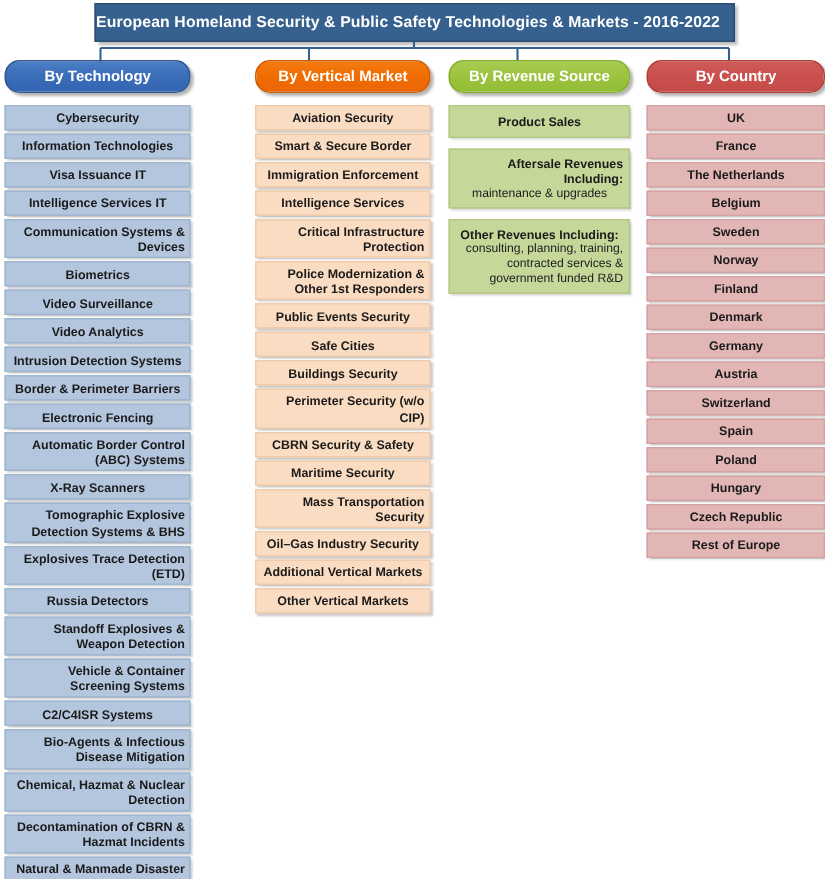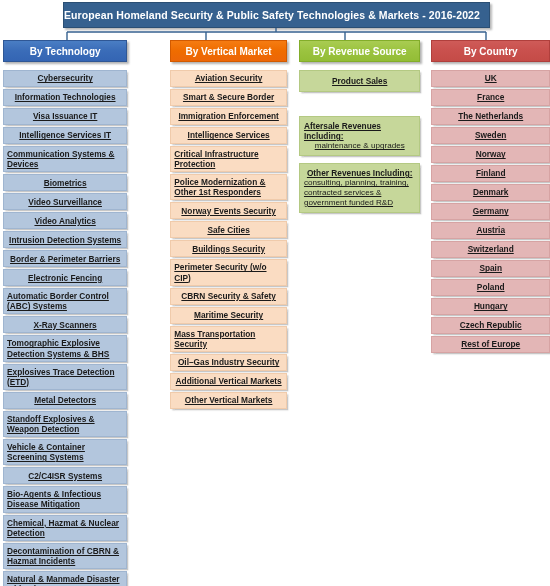--- a/index.html
+++ b/index.html
@@ -72,20 +72,21 @@
   .col-3 { width: 125px; margin-left: 11px; }
 
   .col-header {
     height: 22px;
     display: flex;
     align-items: center;
     justify-content: center;
     box-sizing: border-box;
     box-shadow: 2px 2px 2px rgba(0,0,0,0.30);
     margin-bottom: 8px;
+    border-radius: 10px;
   }
   .col-header span {
     color: #ffffff;
     font-size: 10px;
     font-weight: bold;
     white-space: nowrap;
   }
   .hdr-tech {
     background: linear-gradient(to bottom, #4a7ec4 0%, #3a6cb8 50%, #3465b3 100%);
     border: 1px solid #2f5795;
@@ -103,29 +104,28 @@
     border: 1px solid #b03f3c;
     justify-content: center;
   }
 
   
   .cell {
     box-sizing: border-box;
     display: flex;
     align-items: center;
     justify-content: center;
-    text-align: left;
+    text-align: right;
     margin-bottom: 2px;
     padding: 2px 3px;
     font-size: 8.3px;
     font-weight: bold;
     color: #1a1a1a;
     line-height: 1.22;
     box-shadow: 1.5px 1.5px 1.5px rgba(0,0,0,0.22);
-    text-decoration: underline;
   }
   .cell-tech {
     background: #b3c6dd;
     border: 1px solid #9fb5d0;
     min-height: 17px;
   }
   .cell-vert {
     background: #fadcc2;
     border: 1px solid #f0cbab;
     min-height: 17px;
@@ -143,21 +143,21 @@
   }
   .cell-rev .rev-sub {
     font-weight: normal;
     font-size: 8.1px;
   }
   .cell-country {
     background: #e3b6b6;
     border: 1px solid #d6a3a3;
     min-height: 17px;
   }
-  .cell-rev.rev-0 { margin-bottom: 24px; min-height: 22px; }
+  .cell-rev.rev-0 { margin-bottom: 7px; min-height: 22px; }
   .cell-rev.rev-1 { margin-bottom: 7px; }
 </style>
 </head>
 <body>
 
 <div id="chart-root">
 
   <div class="title-bar">
     <span>European Homeland Security &amp; Public Safety Technologies &amp; Markets - 2016-2022</span>
   </div>
@@ -185,42 +185,42 @@
       <div class="cell cell-tech">Biometrics</div>
       <div class="cell cell-tech">Video Surveillance</div>
       <div class="cell cell-tech">Video Analytics</div>
       <div class="cell cell-tech">Intrusion Detection Systems</div>
       <div class="cell cell-tech">Border &amp; Perimeter Barriers</div>
       <div class="cell cell-tech">Electronic Fencing</div>
       <div class="cell cell-tech">Automatic Border Control (ABC) Systems</div>
       <div class="cell cell-tech">X-Ray Scanners</div>
       <div class="cell cell-tech">Tomographic Explosive Detection Systems &amp; BHS</div>
       <div class="cell cell-tech">Explosives Trace Detection (ETD)</div>
-      <div class="cell cell-tech">Metal Detectors</div>
+      <div class="cell cell-tech">Russia Detectors</div>
       <div class="cell cell-tech">Standoff Explosives &amp; Weapon Detection</div>
       <div class="cell cell-tech">Vehicle &amp; Container Screening Systems</div>
       <div class="cell cell-tech">C2/C4ISR Systems</div>
       <div class="cell cell-tech">Bio-Agents &amp; Infectious Disease Mitigation</div>
       <div class="cell cell-tech">Chemical, Hazmat &amp; Nuclear Detection</div>
       <div class="cell cell-tech">Decontamination of CBRN &amp; Hazmat Incidents</div>
       <div class="cell cell-tech">Natural &amp; Manmade Disaster Mitigation</div>
 
     </div>
 
     <div class="column col-1">
       <div class="col-header hdr-vert">
         <span>By Vertical Market</span>
       </div>
       <div class="cell cell-vert">Aviation Security</div>
       <div class="cell cell-vert">Smart &amp; Secure Border</div>
       <div class="cell cell-vert">Immigration Enforcement</div>
       <div class="cell cell-vert">Intelligence Services</div>
       <div class="cell cell-vert">Critical Infrastructure Protection</div>
       <div class="cell cell-vert">Police Modernization &amp; Other 1st Responders</div>
-      <div class="cell cell-vert">Norway Events Security</div>
+      <div class="cell cell-vert">Public Events Security</div>
       <div class="cell cell-vert">Safe Cities</div>
       <div class="cell cell-vert">Buildings Security</div>
       <div class="cell cell-vert">Perimeter Security (w/o CIP)</div>
       <div class="cell cell-vert">CBRN Security &amp; Safety</div>
       <div class="cell cell-vert">Maritime Security</div>
       <div class="cell cell-vert">Mass Transportation Security</div>
       <div class="cell cell-vert">Oil–Gas Industry Security</div>
       <div class="cell cell-vert">Additional Vertical Markets</div>
       <div class="cell cell-vert">Other Vertical Markets</div>
     </div>
@@ -242,20 +242,21 @@
       </div>
     </div>
 
     <div class="column col-3">
       <div class="col-header hdr-country">
         <span>By Country</span>
       </div>
       <div class="cell cell-country">UK</div>
       <div class="cell cell-country">France</div>
       <div class="cell cell-country">The Netherlands</div>
+      <div class="cell cell-country">Belgium</div>
       <div class="cell cell-country">Sweden</div>
       <div class="cell cell-country">Norway</div>
       <div class="cell cell-country">Finland</div>
       <div class="cell cell-country">Denmark</div>
       <div class="cell cell-country">Germany</div>
       <div class="cell cell-country">Austria</div>
       <div class="cell cell-country">Switzerland</div>
       <div class="cell cell-country">Spain</div>
       <div class="cell cell-country">Poland</div>
       <div class="cell cell-country">Hungary</div>

